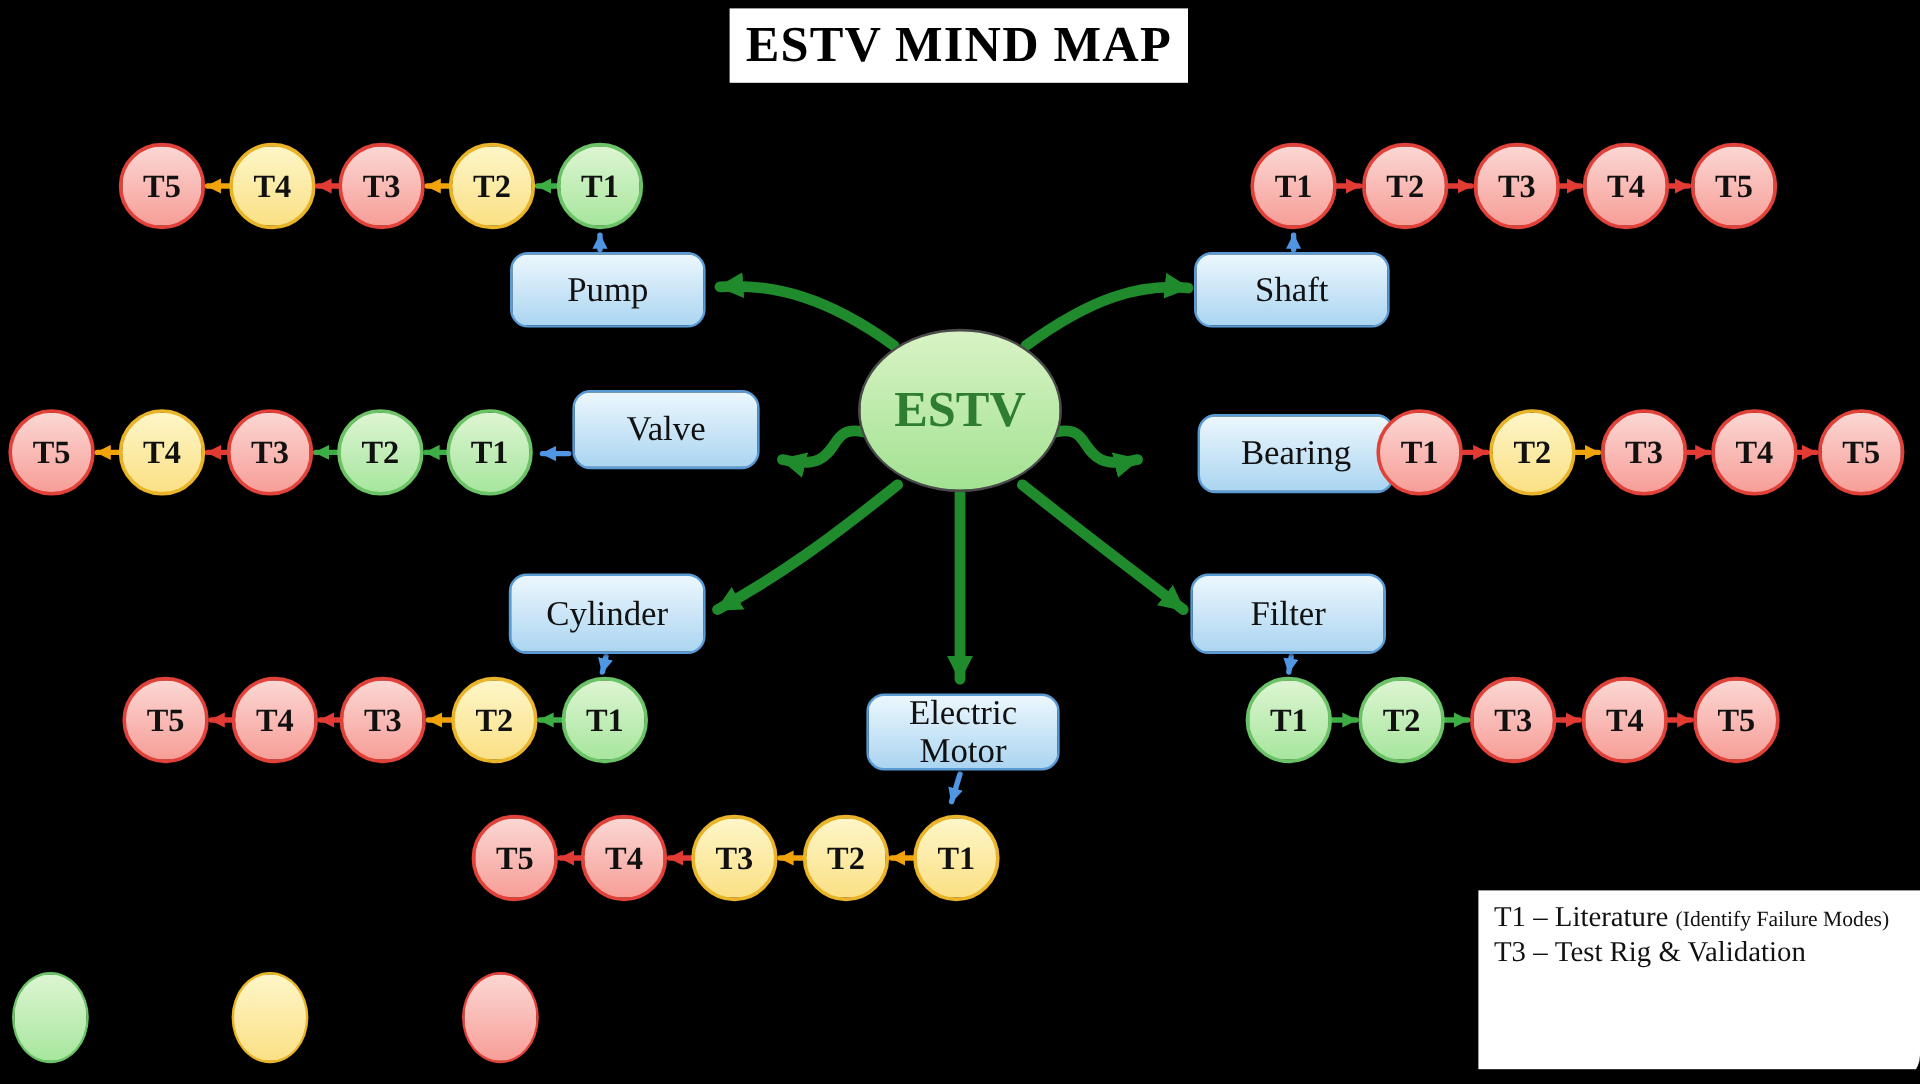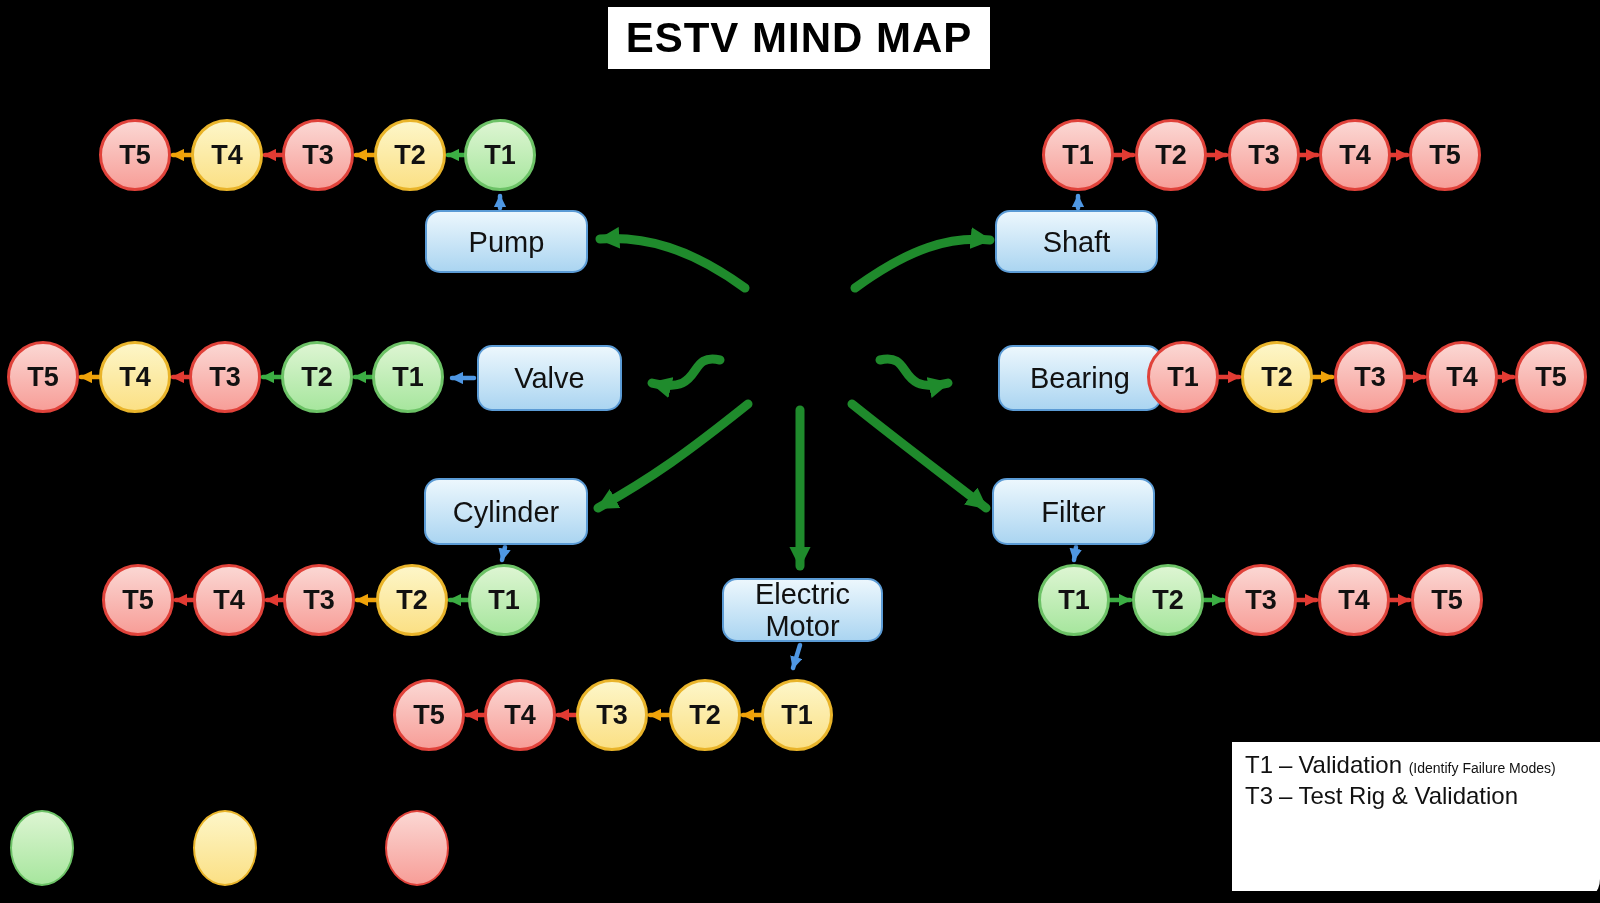--- a/index.html
+++ b/index.html
@@ -1,18 +1,18 @@
 <!DOCTYPE html>
 <html><head>
 <meta charset="utf-8">
 <style>
   html,body{margin:0;padding:0;background:#000;}
   #stage{
     position:relative;width:1600px;height:903px;background:#000;overflow:hidden;
-    font-family:Liberation Sans, sans-serif;
+    font-family:Liberation Serif, serif;
     border-radius:24px;
   }
   #arrows{position:absolute;left:0;top:0;z-index:1;}
   .node,.branch-box,#title,#center-node,#legend,.key-circle{position:absolute;box-sizing:border-box;}
   #title{
     z-index:5;background:#fff;color:#000;font-weight:bold;font-size:42px;
     display:flex;align-items:center;justify-content:center;letter-spacing:1px;
     left:608px;top:7px;width:382px;height:62px;
   }
   #center-node{
@@ -28,21 +28,21 @@
     z-index:2;border-radius:50%;display:flex;align-items:center;justify-content:center;
     font-weight:bold;font-size:27px;color:#111;
   }
   #legend{
     z-index:4;background:#fff;color:#111;
     left:1232px;top:742px;width:368px;height:149px;
     padding:9px 0 0 13px;
   }
   .legend-row{font-size:24px;line-height:28.2px;white-space:nowrap;}
   .legend-sep{margin:0 6px;}
-  .legend-note{font-size:14px;}
+  .legend-note{font-size:18px;}
   .key-circle{z-index:2;border-radius:50%;}
 </style>
 </head>
 <body>
 
 <div id="stage">
   <svg id="arrows" width="1600" height="903" viewBox="0 0 1600 903">
       <defs id="arrow-defs">
         <marker id="m-green" viewBox="0 0 10 10" refX="9" refY="5" markerWidth="2.8" markerHeight="2.8" orient="auto" markerUnits="strokeWidth">
           <path d="M0,0 L10,5 L0,10 z" fill="#3cae44"></path>
@@ -97,20 +97,23 @@
       <path d="M1295,600 L1316,600" fill="none" stroke="#e23b33" stroke-width="4.5" stroke-linecap="round" marker-end="url(#m-red)"></path>
       <path d="M1388,600 L1409,600" fill="none" stroke="#e23b33" stroke-width="4.5" stroke-linecap="round" marker-end="url(#m-red)"></path>
       <path d="M800,410 L800,566" fill="none" stroke="#1f8b2c" stroke-width="9" stroke-linecap="round" marker-end="url(#m-center)"></path>
       <path d="M800,645 L793,668" fill="none" stroke="#4f97e3" stroke-width="4.5" stroke-linecap="round" marker-end="url(#m-blue)"></path>
       <path d="M763,715 L743,715" fill="none" stroke="#f0a30a" stroke-width="4.5" stroke-linecap="round" marker-end="url(#m-orange)"></path>
       <path d="M671,715 L650,715" fill="none" stroke="#f0a30a" stroke-width="4.5" stroke-linecap="round" marker-end="url(#m-orange)"></path>
       <path d="M578,715 L558,715" fill="none" stroke="#e23b33" stroke-width="4.5" stroke-linecap="round" marker-end="url(#m-red)"></path>
       <path d="M486,715 L467,715" fill="none" stroke="#e23b33" stroke-width="4.5" stroke-linecap="round" marker-end="url(#m-red)"></path>
     </svg>
   <div id="title">ESTV MIND MAP</div>
+  <div id="center-node" style="left: 715px; top: 274px; width: 170px; height: 136px; background: linear-gradient(rgb(216, 243, 196), rgb(163, 226, 147)); border: 2px solid rgb(74, 74, 74); color: rgb(46, 125, 50);">
+    <span>ESTV</span>
+  </div>
   <div id="branches">
       <div class="branch-box" style="left: 425px; top: 210px; width: 163px; height: 63px; background: linear-gradient(rgb(236, 247, 253), rgb(171, 213, 241)); border: 2px solid rgb(91, 155, 213); align-items: center;">
         <span style="padding: 0px 4px;">Pump</span>
       </div>
       <div class="node" style="left: 464px; top: 119px; width: 72px; height: 72px; background: linear-gradient(rgb(221, 245, 210), rgb(167, 230, 158)); border: 3px solid rgb(108, 194, 102);">
         <span>T1</span>
       </div>
       <div class="node" style="left: 374px; top: 119px; width: 72px; height: 72px; background: linear-gradient(rgb(253, 246, 200), rgb(251, 224, 133)); border: 3px solid rgb(233, 180, 42);">
         <span>T2</span>
       </div>
@@ -134,21 +137,21 @@
       </div>
       <div class="node" style="left: 1228px; top: 119px; width: 72px; height: 72px; background: linear-gradient(rgb(251, 215, 211), rgb(247, 158, 152)); border: 3px solid rgb(224, 66, 58);">
         <span>T3</span>
       </div>
       <div class="node" style="left: 1319px; top: 119px; width: 72px; height: 72px; background: linear-gradient(rgb(251, 215, 211), rgb(247, 158, 152)); border: 3px solid rgb(224, 66, 58);">
         <span>T4</span>
       </div>
       <div class="node" style="left: 1409px; top: 119px; width: 72px; height: 72px; background: linear-gradient(rgb(251, 215, 211), rgb(247, 158, 152)); border: 3px solid rgb(224, 66, 58);">
         <span>T5</span>
       </div>
-      <div class="branch-box" style="left: 477px; top: 345px; width: 145px; height: 66px; background: linear-gradient(rgb(236, 247, 253), rgb(171, 213, 241)); border: 2px solid rgb(91, 155, 213);">
+      <div class="branch-box" style="left: 477px; top: 325px; width: 156px; height: 66px; background: linear-gradient(rgb(236, 247, 253), rgb(171, 213, 241)); border: 2px solid rgb(91, 155, 213);">
         <span style="padding: 0px 4px;">Valve</span>
       </div>
       <div class="node" style="left: 372px; top: 341px; width: 72px; height: 72px; background: linear-gradient(rgb(221, 245, 210), rgb(167, 230, 158)); border: 3px solid rgb(108, 194, 102);">
         <span>T1</span>
       </div>
       <div class="node" style="left: 281px; top: 341px; width: 72px; height: 72px; background: linear-gradient(rgb(221, 245, 210), rgb(167, 230, 158)); border: 3px solid rgb(108, 194, 102);">
         <span>T2</span>
       </div>
       <div class="node" style="left: 189px; top: 341px; width: 72px; height: 72px; background: linear-gradient(rgb(251, 215, 211), rgb(247, 158, 152)); border: 3px solid rgb(224, 66, 58);">
         <span>T3</span>
@@ -226,21 +229,21 @@
         <span>T3</span>
       </div>
       <div class="node" style="left: 484px; top: 679px; width: 72px; height: 72px; background: linear-gradient(rgb(251, 215, 211), rgb(247, 158, 152)); border: 3px solid rgb(224, 66, 58);">
         <span>T4</span>
       </div>
       <div class="node" style="left: 393px; top: 679px; width: 72px; height: 72px; background: linear-gradient(rgb(251, 215, 211), rgb(247, 158, 152)); border: 3px solid rgb(224, 66, 58);">
         <span>T5</span>
       </div>
     </div>
   <div id="legend">
-      <div class="legend-row"><span>T1</span><span class="legend-sep">–</span><span>Validation</span> <span class="legend-note">(Identify Failure Modes)</span></div>
+      <div class="legend-row"><span>T1</span><span class="legend-sep">–</span><span>Literature</span> <span class="legend-note">(Identify Failure Modes)</span></div>
       <div class="legend-row"><span>T3</span><span class="legend-sep">–</span><span>Test Rig &amp; Validation</span></div>
     </div>
   <div id="status-key">
       <div class="key-circle" style="left: 10px; top: 810px; width: 64px; height: 76px; background: linear-gradient(rgb(221, 245, 210), rgb(167, 230, 158)); border: 2.5px solid rgb(108, 194, 102);"></div>
       <div class="key-circle" style="left: 193px; top: 810px; width: 64px; height: 76px; background: linear-gradient(rgb(253, 246, 200), rgb(251, 224, 133)); border: 2.5px solid rgb(233, 180, 42);"></div>
       <div class="key-circle" style="left: 385px; top: 810px; width: 64px; height: 76px; background: linear-gradient(rgb(251, 215, 211), rgb(247, 158, 152)); border: 2.5px solid rgb(224, 66, 58);"></div>
     </div>
 </div>
 
 </body></html>

